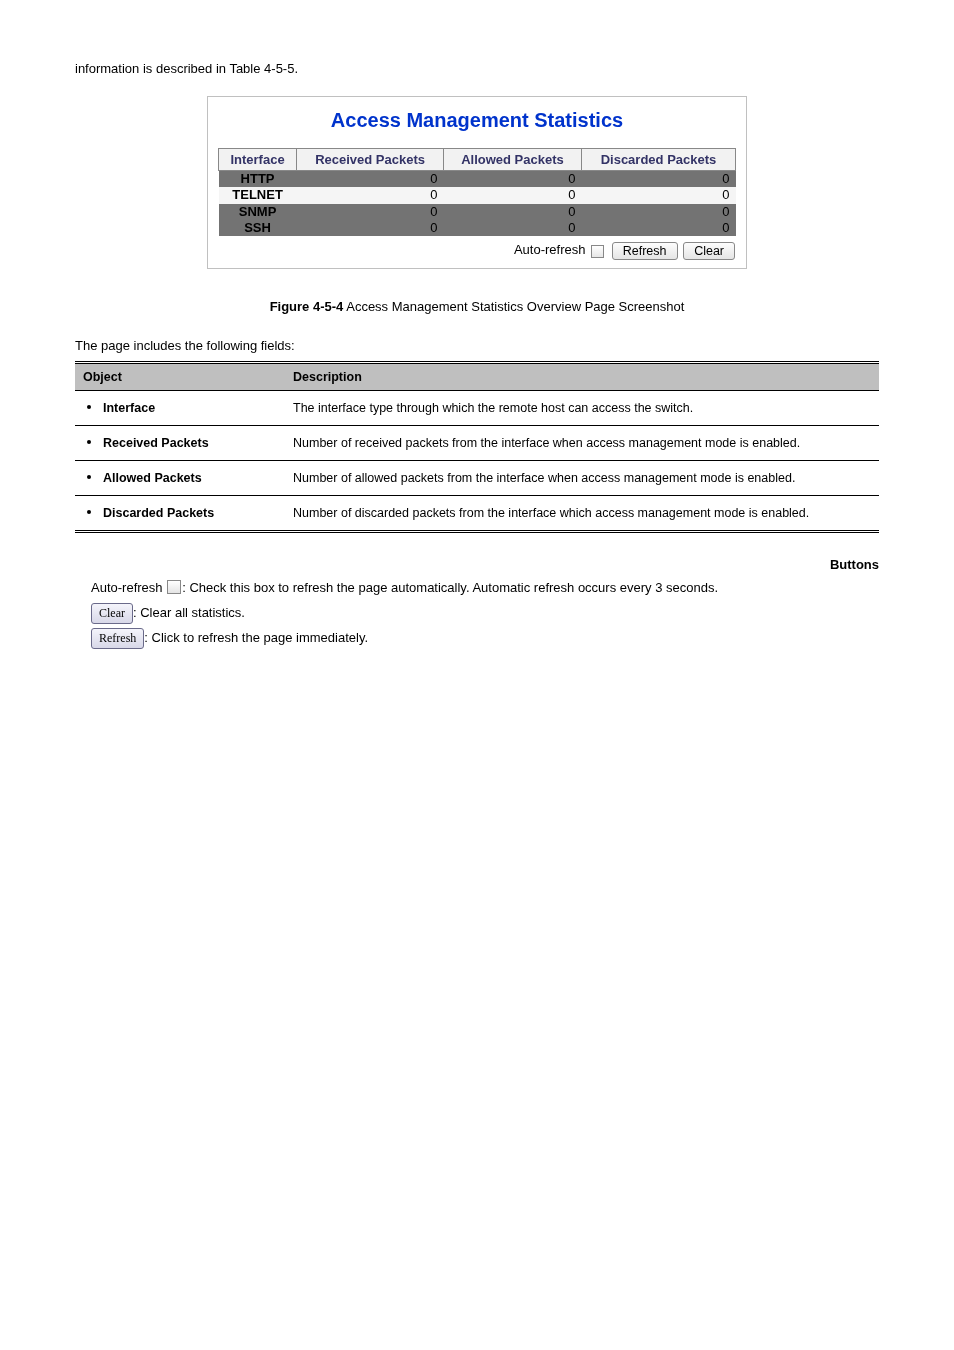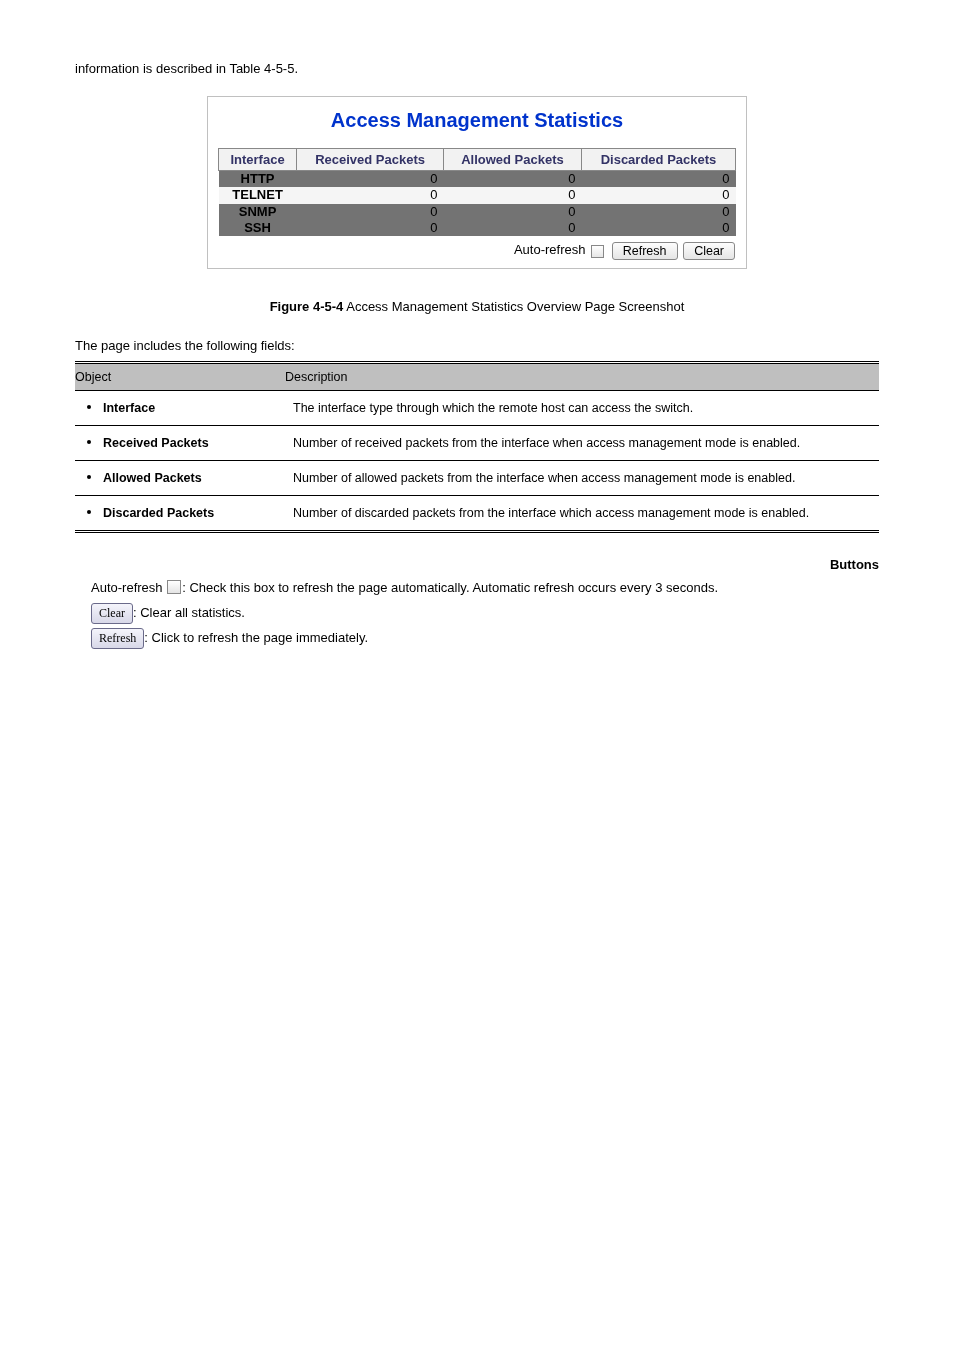--- a/index.html
+++ b/index.html
@@ -101,22 +101,22 @@
     font-size: 12.5px;
     margin-bottom: 24px;
   }
   .explain-table thead tr {
     border-top: 3px double #000;
     border-bottom: 1px solid #000;
   }
   .explain-table th {
     background: #bfbfbf;
     text-align: left;
-    font-weight: normal;
-    padding: 6px 0;
+    font-weight: bold;
+    padding: 6px 8px;
   }
   .explain-table th.col-obj { width: 210px; }
   .explain-table td {
     border-bottom: 1px solid #000;
     padding: 10px 8px;
     vertical-align: top;
   }
   .explain-table tbody tr:last-child td {
     border-bottom: 3px double #000;
   }

